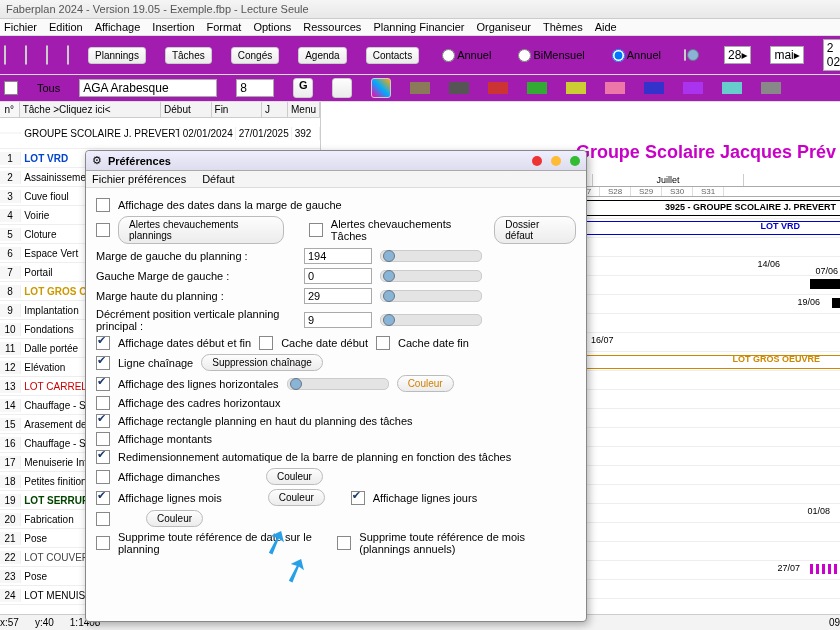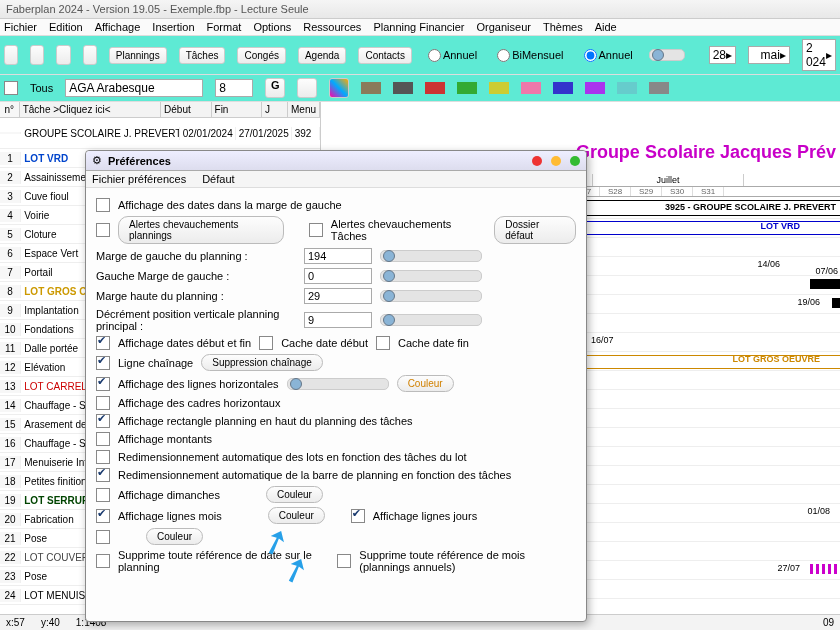--- a/index.html
+++ b/index.html
@@ -1,19 +1,19 @@
 <!DOCTYPE html>
 <html><head>
 <meta charset="utf-8">
 <style>
 html,body{margin:0;padding:0;font-family:Arial,sans-serif;font-size:11px;color:#000;background:#fff;width:840px;height:630px;overflow:hidden}
 .titlebar{background:linear-gradient(#f5f5f5,#e8e8e8);padding:3px 6px;border-bottom:1px solid #ccc;color:#555}
 .menubar{background:#fafafa;padding:2px 4px;border-bottom:1px solid #ddd}
 .menubar span{margin-right:12px;cursor:pointer}
-.toolbar1,.toolbar2{background:#5eead4;padding:3px 4px;border-bottom:1px solid #ddd;display:flex;align-items:center;gap:12px}
+.toolbar1,.toolbar2{background:#a21caf;padding:3px 4px;border-bottom:1px solid #ddd;display:flex;align-items:center;gap:19px}
 .tbtn{border:1px solid #ccc;background:linear-gradient(#fdfdfd,#ececec);padding:2px 6px;border-radius:3px;font-size:10px;cursor:pointer;display:inline-flex;align-items:center}
 .ticon{width:18px;height:18px;border:1px solid #ccc;background:linear-gradient(#fdfdfd,#ececec);border-radius:3px;cursor:pointer}
 .radio{display:inline-flex;align-items:center;gap:2px;margin:0 4px}
 .radio input{margin:0}
 .sw{width:20px;height:12px;display:inline-block}
 .main{display:flex;height:540px}
 .left{width:320px;border-right:1px solid #ccc;overflow:hidden;position:relative;background:#fff}
 .grid-head{display:flex;background:#f3f3f3;border-bottom:1px solid #ccc;font-size:10px}
 .grid-head div{border-right:1px solid #ccc;padding:2px 3px}
 .grid-row{display:flex;border-bottom:1px solid #eee;font-size:10px;height:18px;align-items:center}
@@ -43,21 +43,21 @@
 .proj-title{position:absolute;right:4px;top:40px;color:#c800c8;font-size:18px;font-weight:bold}
 .timeline{position:absolute;left:0;top:62px;right:0}
 .th-month{display:flex;font-size:9px;border-bottom:1px solid #aaa}
 .th-month div{border-right:1px solid #ccc;text-align:center;padding:1px 0}
 .th-week{display:flex;font-size:8px;border-bottom:1px solid #aaa;color:#666}
 .th-week div{border-right:1px solid #ddd;text-align:center;width:30px}
 .gantt{position:absolute;left:0;top:98px;right:0}
 .grow{height:18px;border-bottom:1px solid #eee;position:relative}
 .bar{position:absolute;height:10px;top:3px}
 .lbl{position:absolute;font-size:9px;top:2px}
-.status{position:absolute;bottom:0;left:0;right:0;background:#f3f3f3;border-top:1px solid #ccc;font-size:10px;padding:2px 6px;display:flex;gap:16px;z-index:50}
+.status{position:absolute;bottom:0;left:0;right:0;background:#f3f3f3;border-top:1px solid #ccc;font-size:10px;padding:2px 0;display:flex;gap:16px;z-index:50}
 .wdot{width:10px;height:10px;border-radius:50%;display:inline-block;margin-left:3px}
 .spin{display:inline-flex;align-items:center;border:1px solid #aaa;padding:1px 3px;background:#fff;font-size:12px}
 .footer-box{position:absolute;left:90px;bottom:48px;width:130px;border:1px solid #000;font-size:7px;padding:2px;background:#fff;line-height:1.1}
 </style>
 </head>
 <body>
 
 <div class="titlebar"><span>Faberplan 2024 - Version 19.05 - Exemple.fbp - Lecture Seule</span></div>
 <div class="menubar">
 <span>Fichier</span><span>Edition</span><span>Affichage</span><span>Insertion</span><span>Format</span><span>Options</span><span>Ressources</span><span>Planning Financier</span><span>Organiseur</span><span>Thèmes</span><span>Aide</span>
@@ -480,24 +480,20 @@
       </div>
     <div class="frow">
         <span class="cb on"></span>
         <span>Affichage rectangle planning en haut du planning des tâches</span>
       </div>
     <div class="frow">
         <span class="cb"></span>
         <span>Affichage montants</span>
       </div>
     <div class="frow">
-        <span class="cb"></span>
-        <span>Redimensionnement automatique des lots en fonction des tâches du lot</span>
-      </div>
-    <div class="frow">
         <span class="cb on"></span>
         <span>Redimensionnement automatique de la barre de planning en fonction des tâches</span>
       </div>
     <div class="frow">
         <span class="cb"></span>
         <span>Affichage dimanches</span>
       <span style="width:30px"></span>
         <span class="fbtn">Couleur</span>
       </div>
     <div class="frow">

